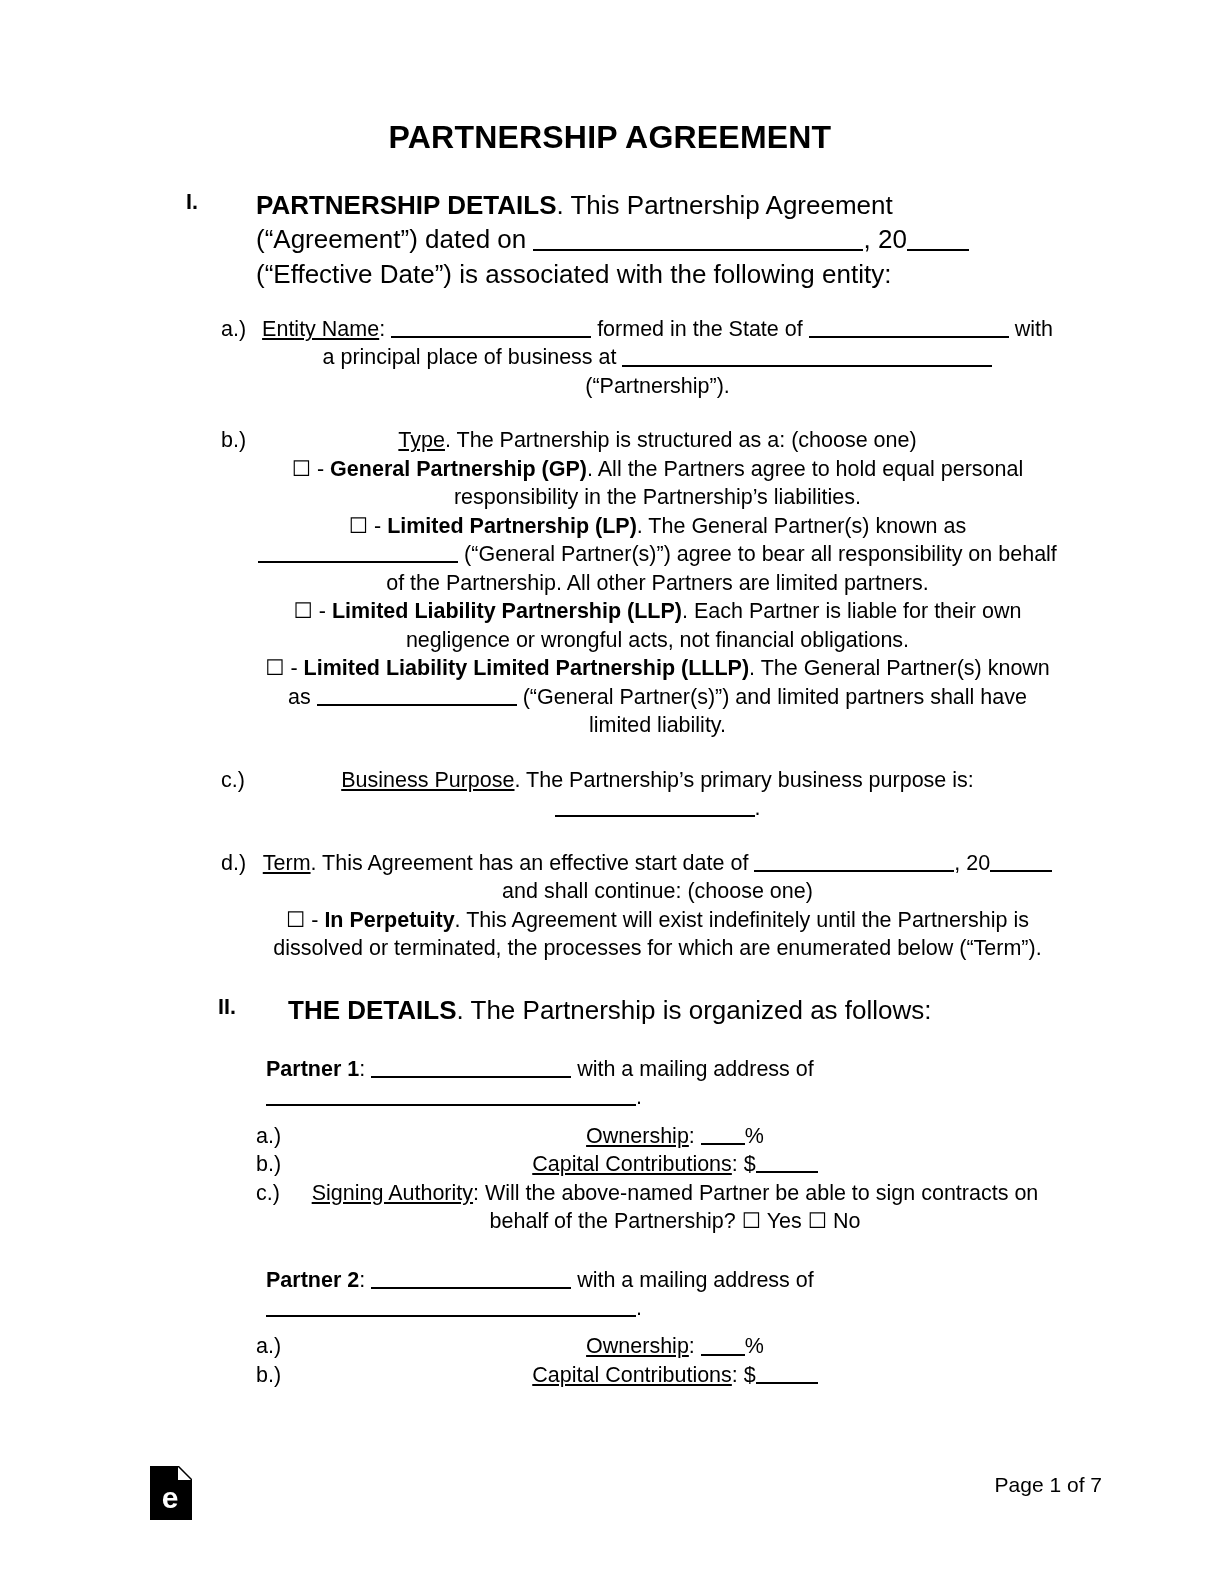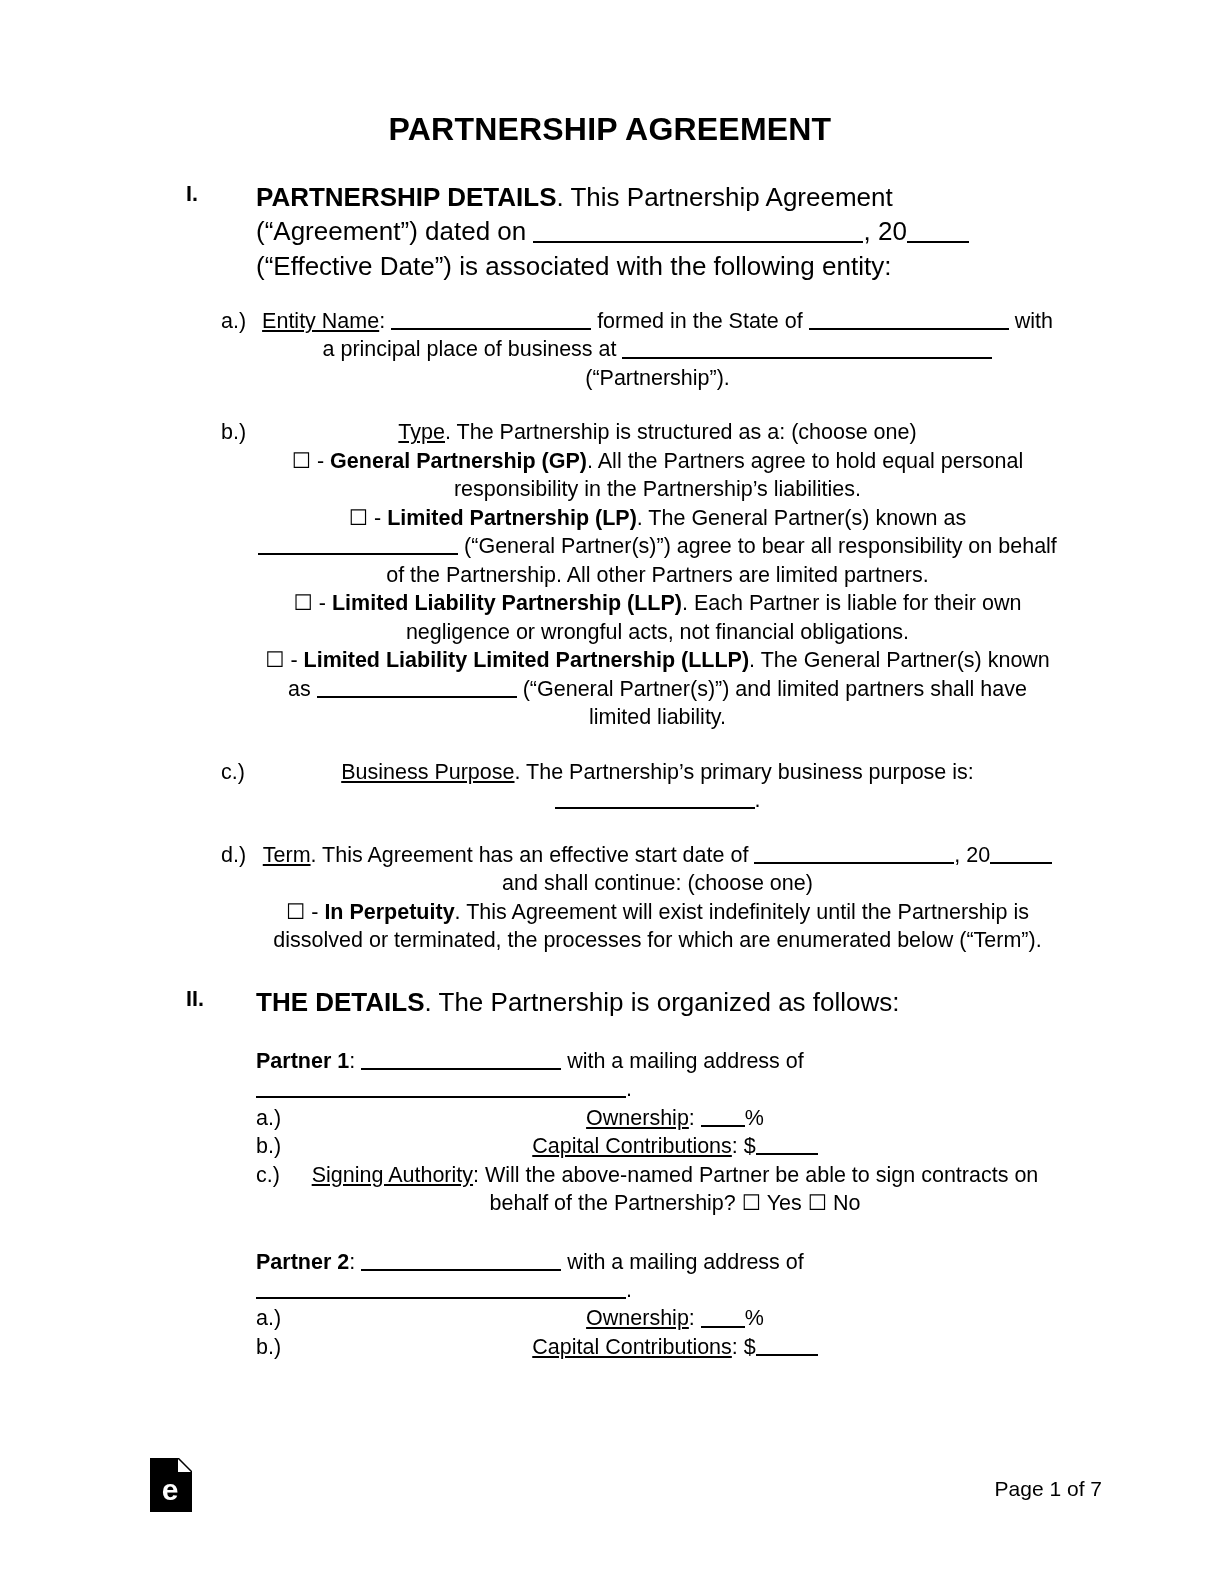--- a/index.html
+++ b/index.html
@@ -23,21 +23,21 @@
     box-sizing: border-box;
     padding: 0;
   }
 
   
   .doc-title {
     text-align: center;
     font-size: 32px;
     font-weight: bold;
     letter-spacing: 0.2px;
-    margin: 4px;
+    margin: 12px;
     padding-top: 108px;
     padding-bottom: 0;
     line-height: 1.1;
   }
 
   
   .body-frame {
     position: absolute;
     left: 186px;
     top: 176px;
@@ -58,21 +58,21 @@
   }
   .sec-body {
     flex: 1 1 auto;
     font-size: 26px;
     line-height: 1.32;
   }
 
   .para {
     font-size: 21.5px;
     line-height: 1.32;
-    margin: 0;
+    margin: 10px;
   }
 
   b, .b { font-weight: bold; }
   .u { text-decoration: underline; }
 
   
   .letter-list {
     margin-top: 24px;
     padding-left: 35px;
   }
@@ -143,21 +143,21 @@
   .logo {
     position: absolute;
     left: 150px;
     top: 6px;
     width: 42px;
     height: 54px;
   }
   .page-number {
     position: absolute;
     right: 118px;
-    top: 24px;
+    top: 12px;
     font-size: 21px;
     line-height: 1.2;
     text-align: right;
     white-space: nowrap;
   }
 </style>
 </head>
 <body>
 
 <div class="page">
@@ -208,21 +208,21 @@
         <div class="letter-mark">d.)</div>
         <div class="letter-text">
           <span class="u">Term</span><span>. This Agreement has an effective start date of </span><span class="blank bl-lg"></span><span>, 20</span><span class="blank bl-sm"></span><span> and shall continue: (choose one)</span>
 
           <span class="sub-hang"><span class="checkbox">☐</span><span> - </span><span class="b">In Perpetuity</span><span>. This Agreement will exist indefinitely until the Partnership is dissolved or terminated, the processes for which are enumerated below (“Term”).</span></span>
 
         </div>
       </div>
     </div>
 
-    <div class="section" style="margin-top:30px;">
+    <div class="section" style="margin-top:30px;margin-left:32px;">
       <div class="sec-num">II.</div>
       <div class="sec-body">
         <span class="b">THE DETAILS</span><span>. The Partnership is organized as follows:</span>
       </div>
     </div>
 
     <div class="partner-block" style="margin-left:70px;margin-top:28px;">
       <div class="para">
         <span class="b">Partner 1</span><span>: </span><span class="blank bl-lg"></span><span> with a mailing address of </span><span class="blank bl-xxl"></span><span>.</span>
       </div>

